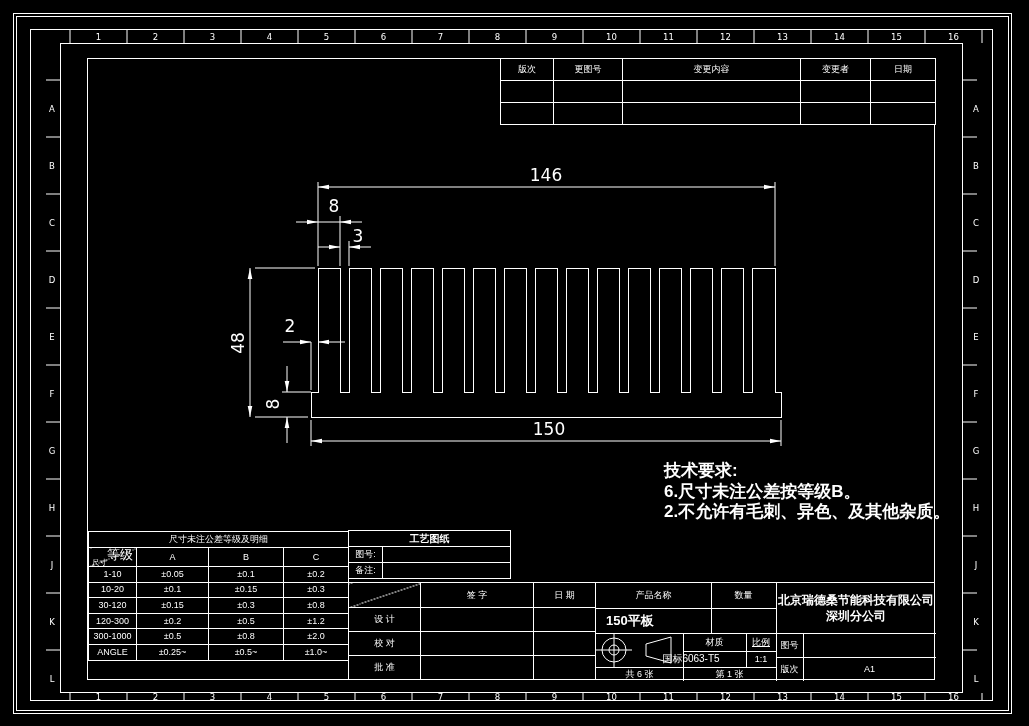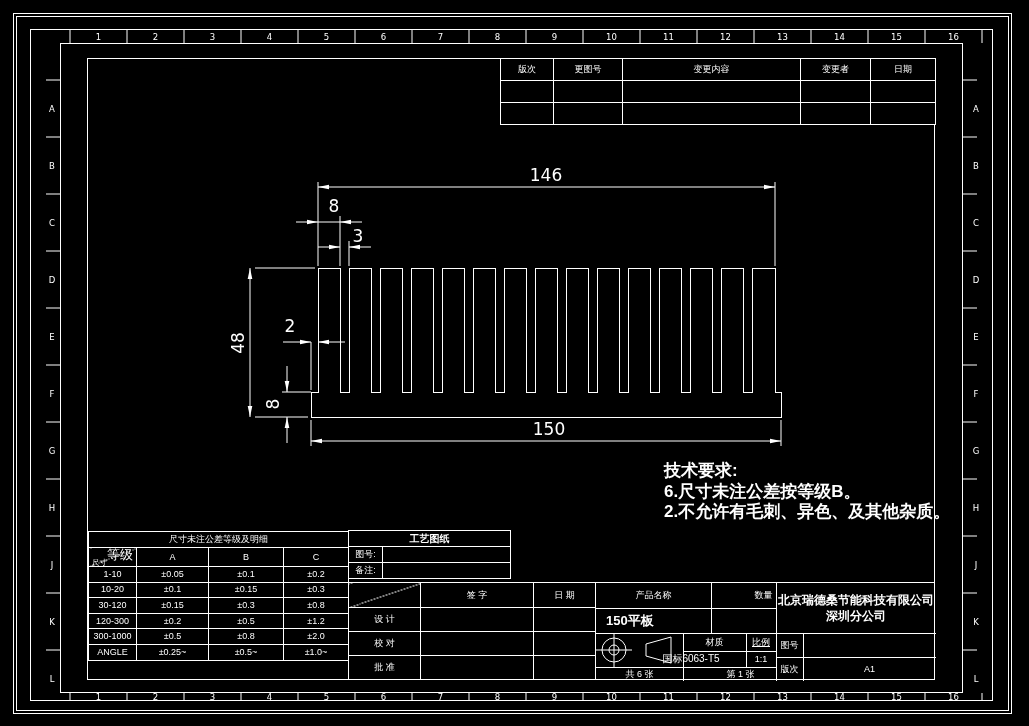--- a/index.html
+++ b/index.html
@@ -402,36 +402,36 @@
     <div class="hl" style="top:68px;left:87px;width:93px;"></div>
     <div class="hl" style="top:84px;left:0;width:180px;"></div>
     <div class="hl" style="top:74px;left:180px;width:160px;"></div>
     <div class="vl" style="left:115px;top:0;height:50px;"></div>
     <div class="vl" style="left:180px;top:0;height:98px;"></div>
     <div class="vl" style="left:87px;top:50px;height:48px;"></div>
     <div class="vl" style="left:150px;top:50px;height:34px;"></div>
     <div class="vl" style="left:207px;top:50px;height:48px;"></div>
 
     <div class="cell" style="left:0;top:0;width:115px;height:25px;">产品名称</div>
-    <div class="cell" style="left:115px;top:0;width:65px;height:25px;margin-left:20px;">数量</div>
+    <div class="cell" style="left:115px;top:0;width:65px;height:25px;">数量</div>
     <div class="cell" style="left:2px;top:25px;width:113px;height:25px;justify-content:flex-start;padding-left:8px;font-size:13px;font-weight:bold;">150平板</div>
     <div class="cell" style="left:115px;top:25px;width:65px;height:25px;"></div>
 
     <div class="cell" style="left:180px;top:0;width:160px;height:50px;flex-direction:column;font-size:12px;font-weight:bold;line-height:16px;">
       <div>北京瑞德桑节能科技有限公司</div>
       <div>深圳分公司</div>
     </div>
 
     <div class="cell" style="left:87px;top:50px;width:63px;height:18px;">材质</div>
     <div class="cell" style="left:150px;top:50px;width:30px;height:18px;text-decoration:underline;">比例</div>
     <div class="cell" style="left:40px;top:68px;width:110px;height:16px;font-weight:normal;font-size:10px;">国标6063-T5</div>
     <div class="cell" style="left:150px;top:68px;width:30px;height:16px;">1:1</div>
 
     <div class="cell" style="left:0;top:84px;width:87px;height:14px;">共 6 张</div>
-    <div class="cell" style="left:87px;top:84px;width:93px;height:14px;padding-left:11px;">第 1 张</div>
+    <div class="cell" style="left:87px;top:84px;width:93px;height:14px;">第 1 张</div>
 
     <div class="cell" style="left:180px;top:50px;width:27px;height:24px;">图号</div>
     <div class="cell" style="left:207px;top:50px;width:133px;height:24px;"></div>
     <div class="cell" style="left:180px;top:74px;width:27px;height:24px;">版次</div>
     <div class="cell" style="left:207px;top:74px;width:133px;height:24px;">A1</div>
   </div>
 
 </div>
 
 </body></html>

